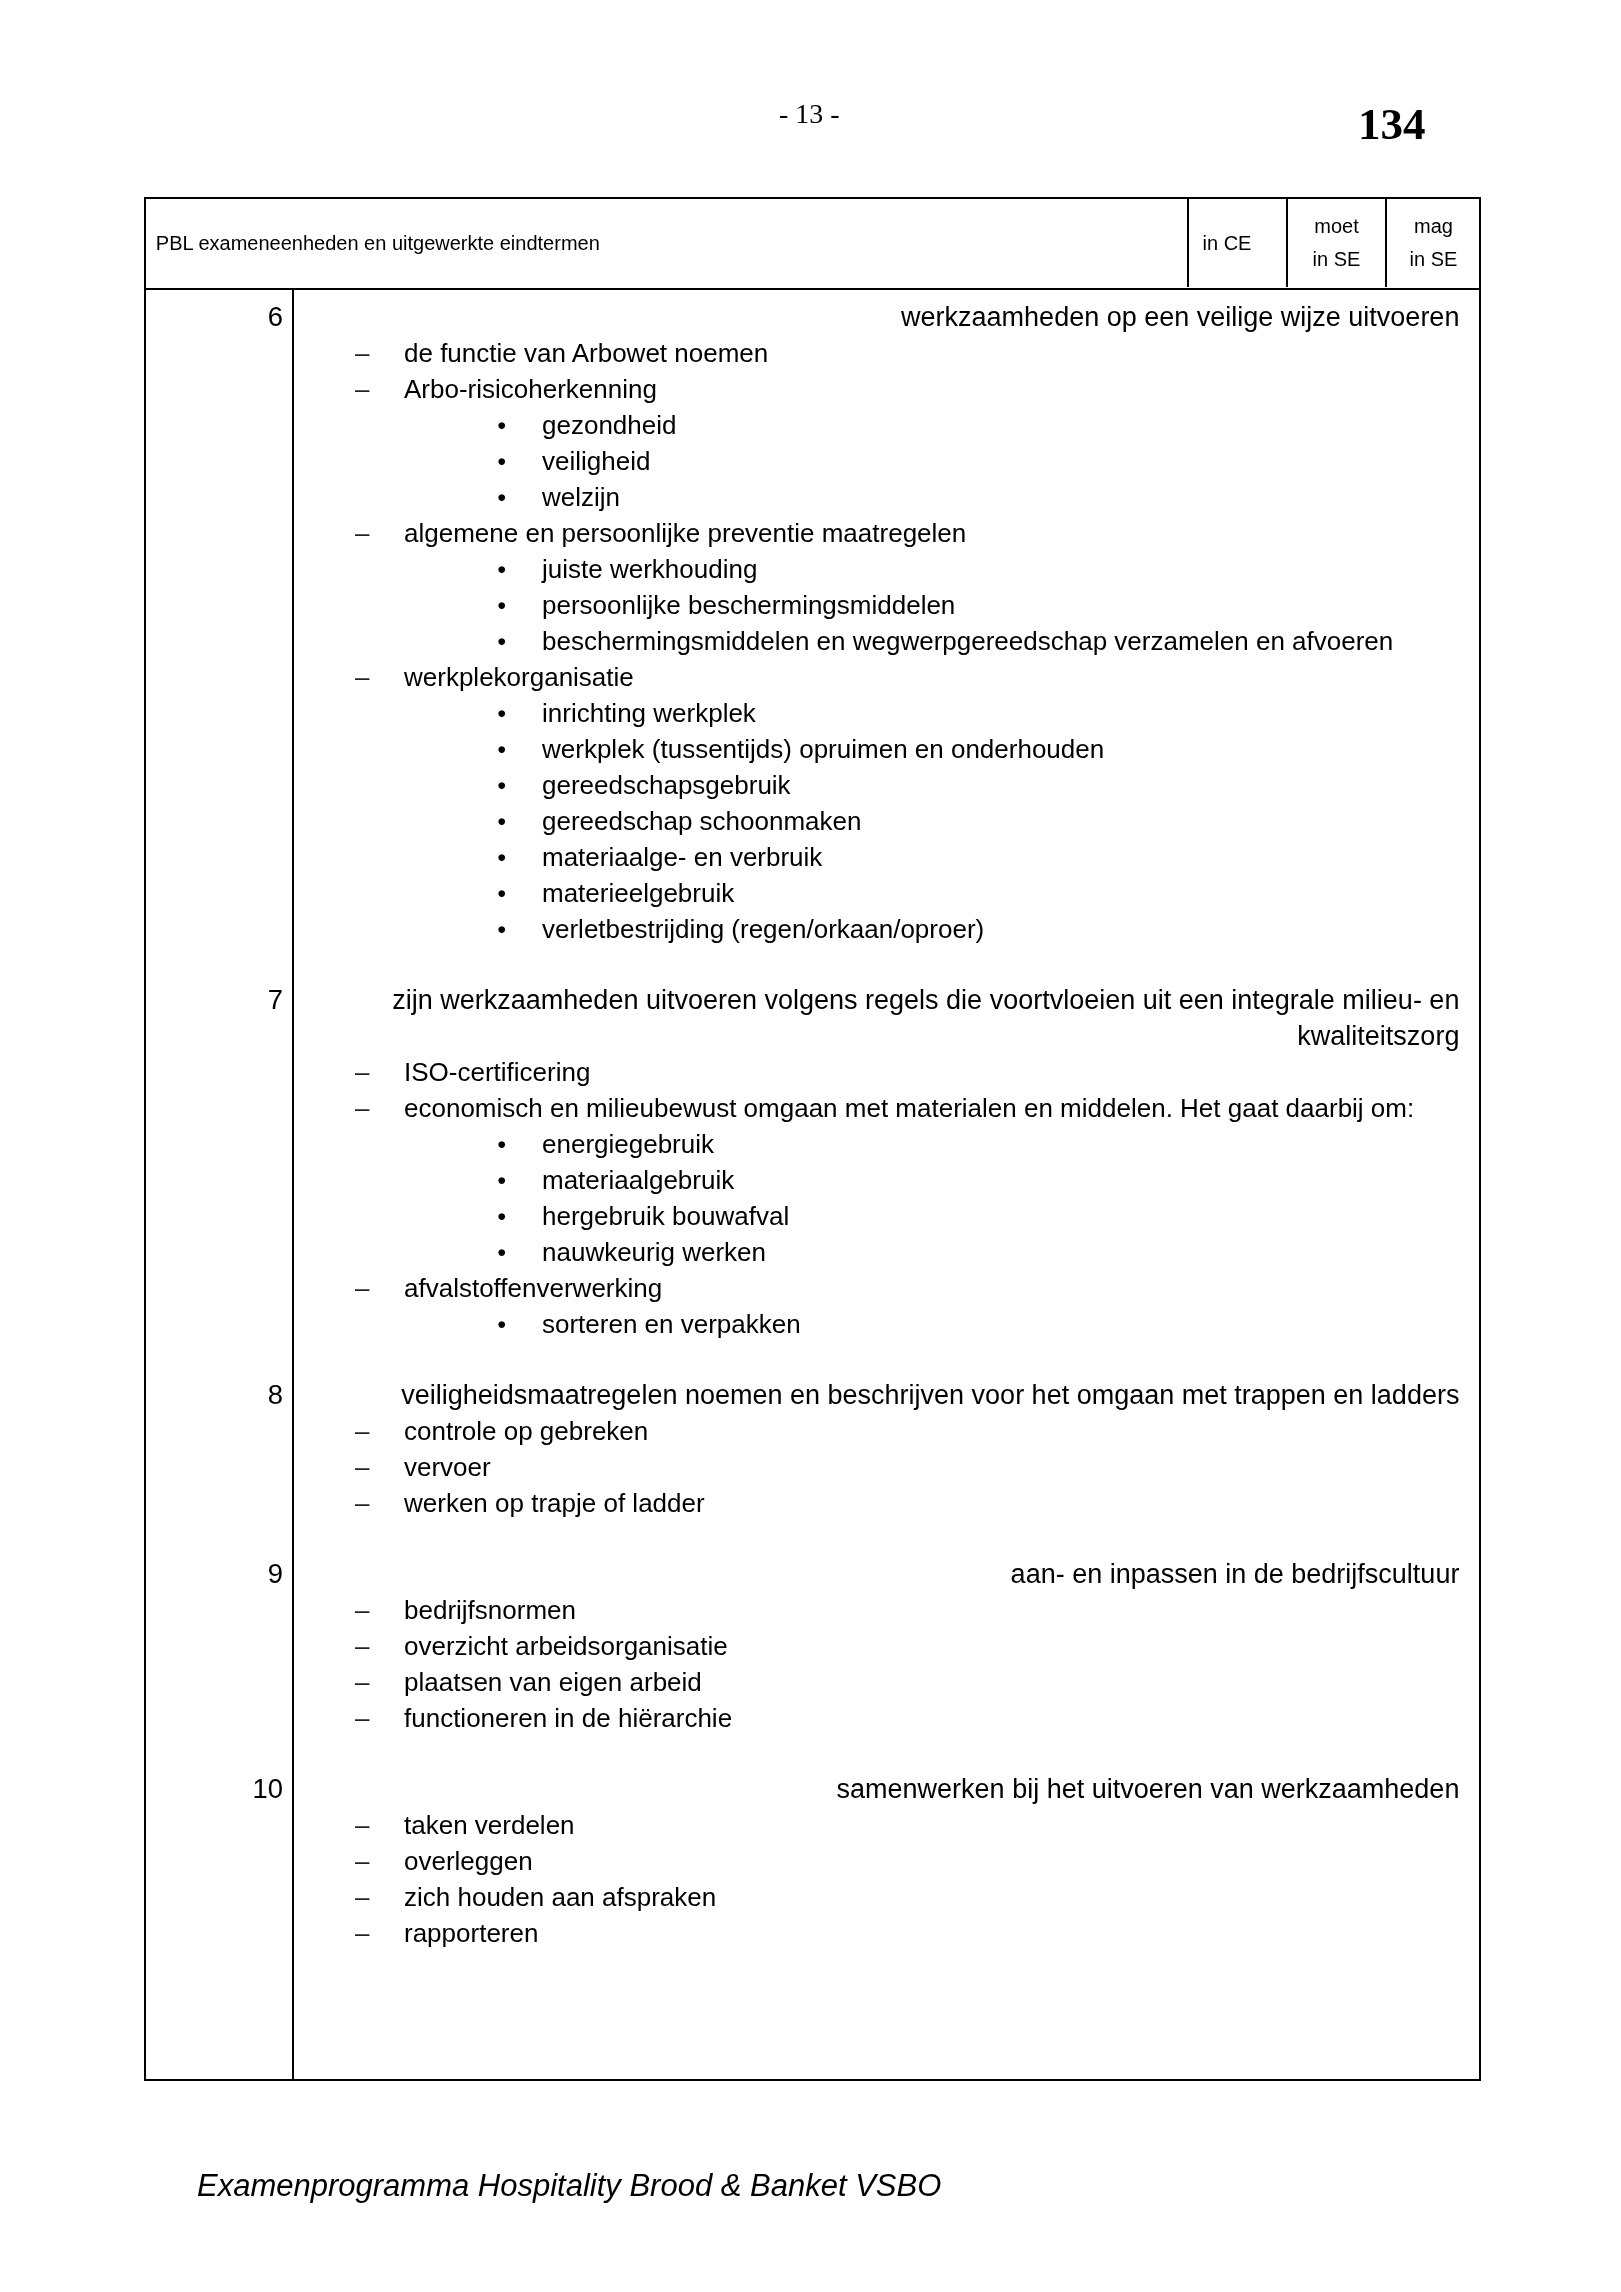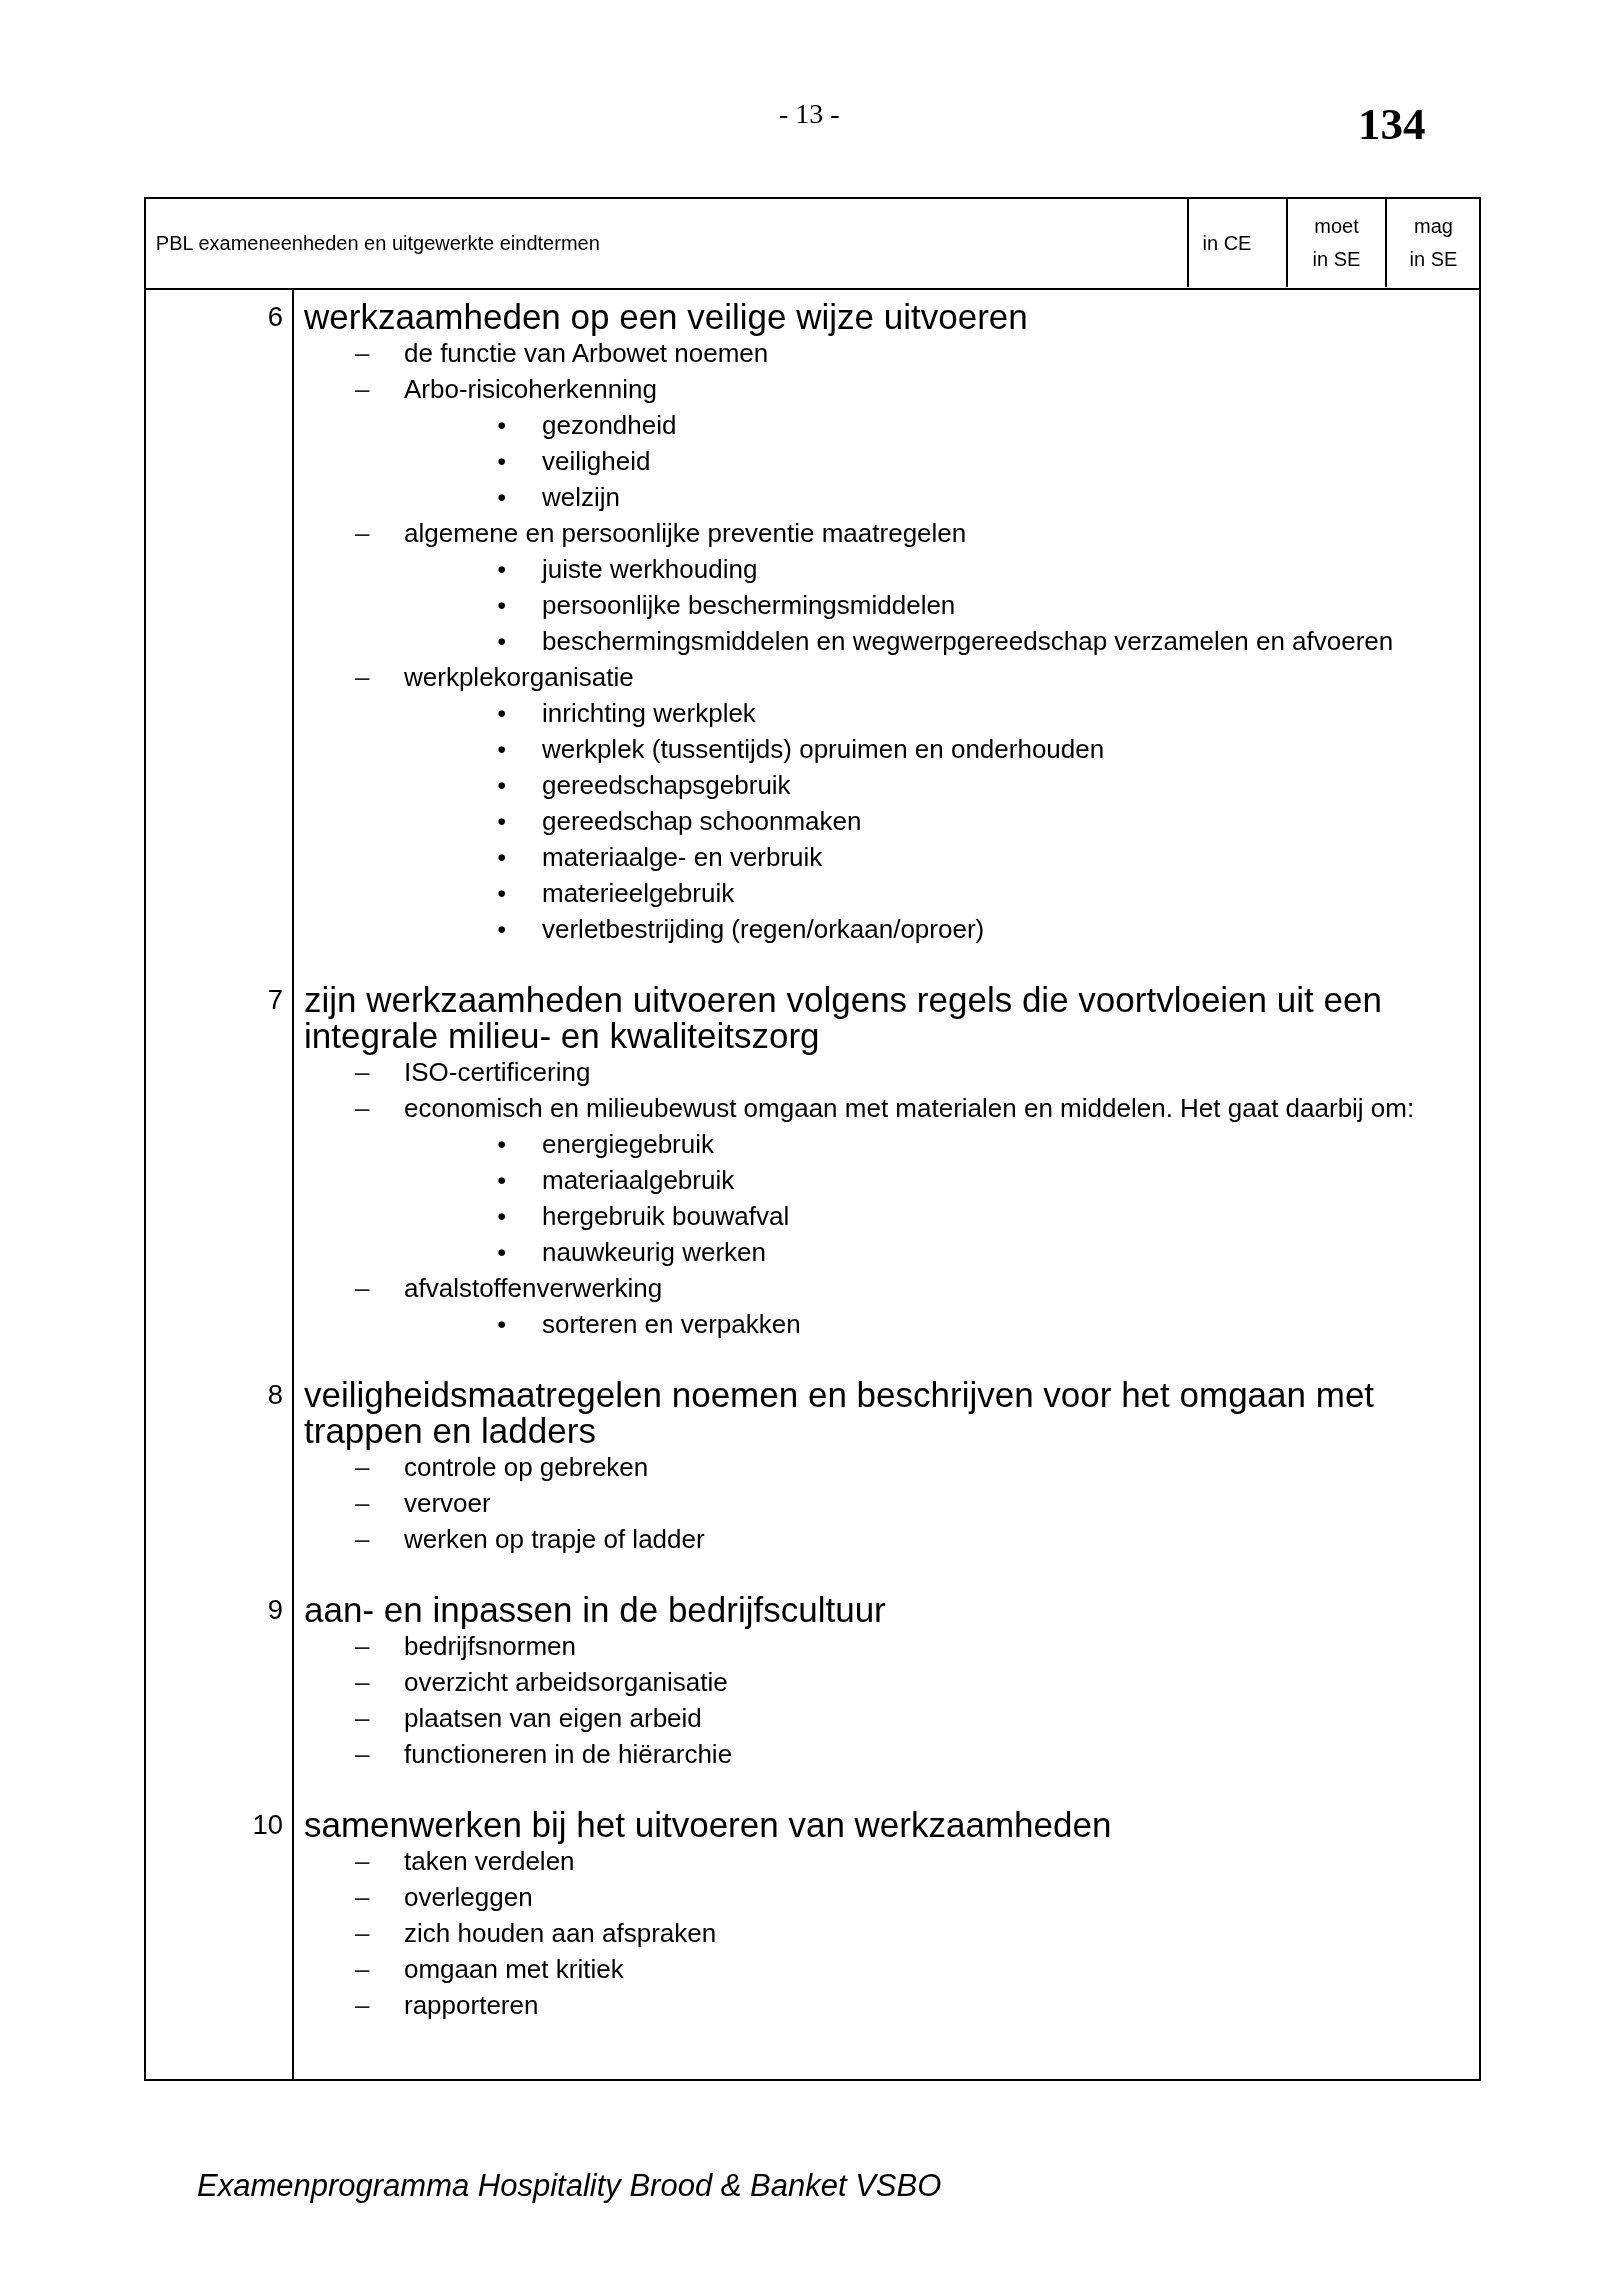--- a/index.html
+++ b/index.html
@@ -16,21 +16,21 @@
   .hdr-col { position:absolute; top:0; height:88px; border-left:2px solid #000; box-sizing:border-box;
     display:flex; align-items:center; justify-content:center; text-align:center; line-height:33px; }
   .col-ce { left:1041px; width:78px; }
   .col-moet { left:1140px; width:99px; }
   .col-mag { left:1239px; width:95px; }
   .num-col { position:absolute; left:146px; top:91px; bottom:0; border-left:2px solid #000; }
   .body { position:absolute; left:0; top:91px; right:0; font-family:"Liberation Sans", sans-serif;
     font-size:26px; line-height:36px; }
   .section { position:relative; margin-top:8.8px; margin-bottom:35px; }
   .sec-num { position:absolute; left:0; width:137px; text-align:right; font-size:27.4px; }
-  .sec-title { margin-left:158px; margin-right:19.6px; font-size:35px; }
+  .sec-title { margin-left:158px; margin-right:19.6px; font-size:27px;text-align:right; }
   .dash { position:relative; padding-left:258px; }
   .dash::before { content:"\2013"; position:absolute; left:209px; color:#222; }
   .bullet { position:relative; padding-left:356px;margin-left:40px; }
   .bullet::before { content:"\25CF"; position:absolute; left:311px; font-size:15.7px; }
   .footer { position:absolute; left:197px; top:2168px; font-family:"Liberation Sans", sans-serif;
     font-style:italic; font-size:31px; }
 </style>
 </head>
 <body>
 
@@ -105,20 +105,19 @@
         <div class="dash">overzicht arbeidsorganisatie</div>
         <div class="dash">plaatsen van eigen arbeid</div>
         <div class="dash">functioneren in de hiërarchie</div>
       </div>
       <div class="section">
         <div class="sec-num">10</div>
         <div class="sec-title">samenwerken bij het uitvoeren van werkzaamheden</div>
         <div class="dash">taken verdelen</div>
         <div class="dash">overleggen</div>
         <div class="dash">zich houden aan afspraken</div>
-        <div class="dash">omgaan met kritiek</div>
         <div class="dash">rapporteren</div>
       </div>
     </div>
 </div>
 
 <div class="footer">Examenprogramma Hospitality Brood &amp; Banket VSBO</div>
 
 
 </body></html>

